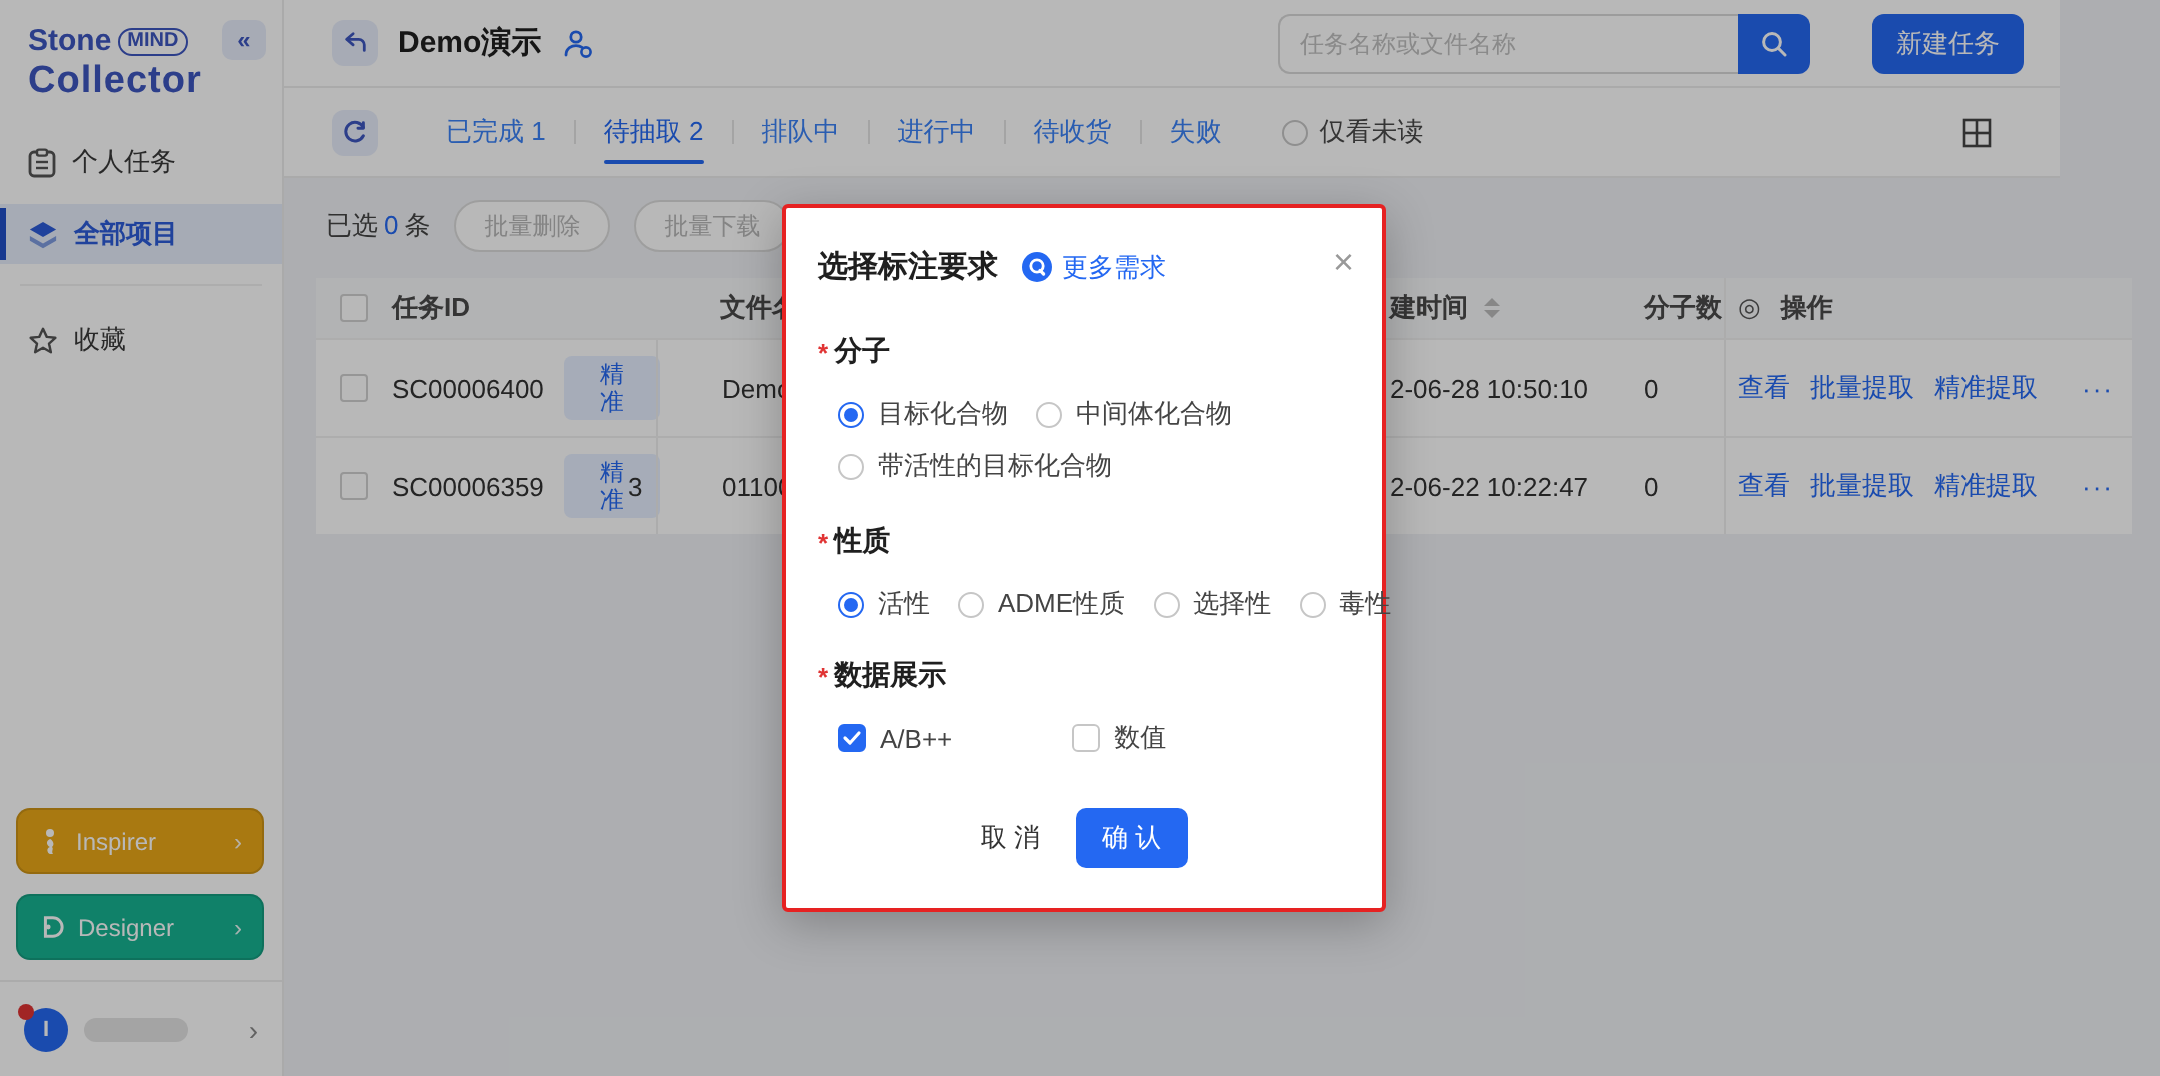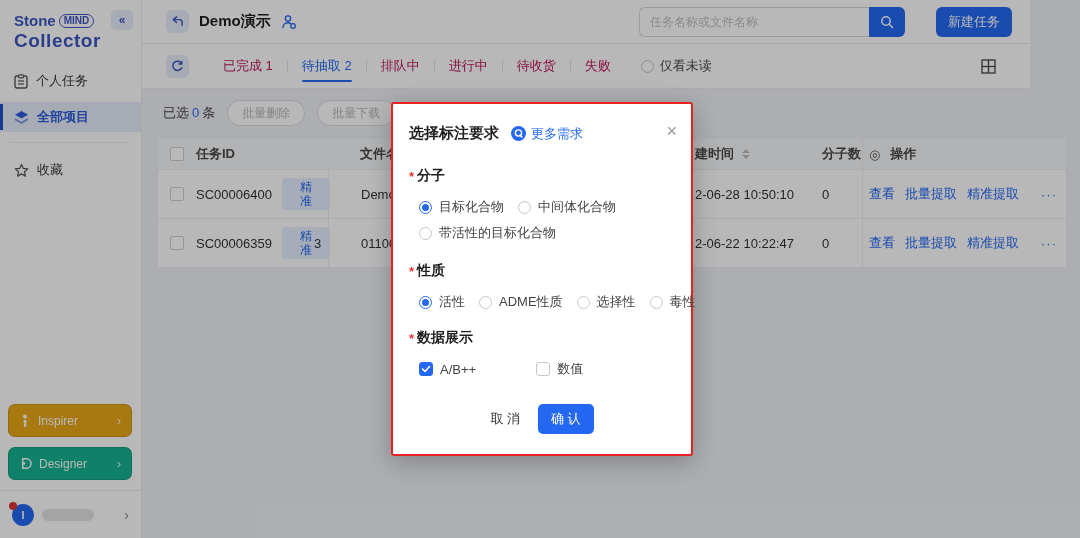--- a/index.html
+++ b/index.html
@@ -44,21 +44,21 @@
   .member-icon{color:var(--primary);display:flex;cursor:pointer;}
   .topbar .spacer{flex:1;}
   .search-group{display:flex;}
   .search-input{width:230px;height:30px;border:1px solid #d9d9d9;border-right:none;border-radius:6px 0 0 6px;padding:0 10px;font-size:12px;color:#333;background:#fff;outline:none;}
   .search-input::placeholder{color:#bfbfbf;}
   .search-btn{width:36px;height:30px;background:var(--primary);border:none;border-radius:0 6px 6px 0;display:flex;align-items:center;justify-content:center;cursor:pointer;}
   .new-task-btn{margin-left:21px;height:30px;padding:0 12px;background:var(--primary);color:#fff;border:none;border-radius:6px;font-size:13px;cursor:pointer;}
 
   .tabbar{height:45px;background:#fff;border-bottom:1px solid #ececec;display:flex;align-items:center;padding:0 0 0 24px;flex:none;}
   .tabs{display:flex;align-items:center;margin-left:20px;}
-  .tab{font-size:13px;color:#be185d;padding:0 14px;height:43px;display:flex;align-items:center;cursor:pointer;position:relative;}
+  .tab{font-size:13px;color:#3b82f6;padding:0 14px;height:43px;display:flex;align-items:center;cursor:pointer;position:relative;}
   .tab.active{color:var(--primary);font-weight:normal;}
   .tab.active::after{content:"";position:absolute;left:14px;right:14px;bottom:6px;height:2px;border-radius:1px;background:var(--primary);}
   .tab-sep{width:1px;height:12px;background:#e3e3e3;}
   .unread-toggle{display:flex;align-items:center;gap:6px;margin-left:16px;font-size:13px;color:#4a4a4a;cursor:pointer;}
   .radio{width:13px;height:13px;border-radius:50%;border:1px solid #c6c6c6;background:#fff;flex:none;display:flex;align-items:center;justify-content:center;}
   .radio.sel{border:1.5px solid var(--primary);}
   .radio.sel::after{content:"";width:7px;height:7px;border-radius:50%;background:var(--primary);}
   .tabbar .spacer{flex:1;}
   .grid-icon{margin-right:34px;color:#444;display:flex;cursor:pointer;}
 

